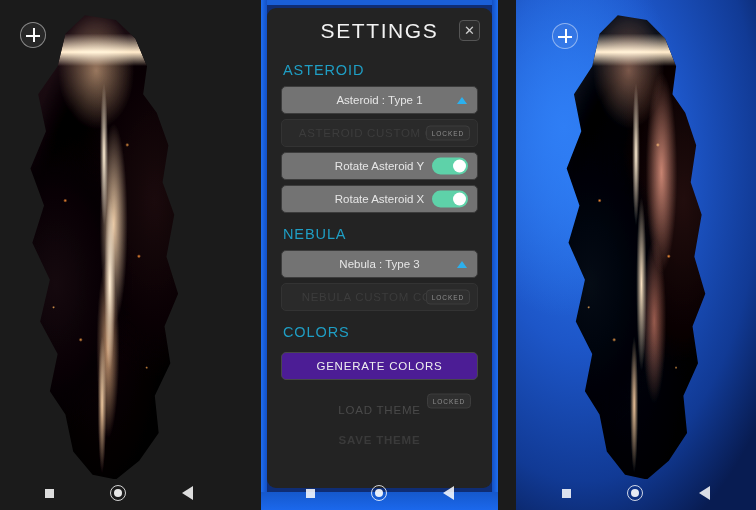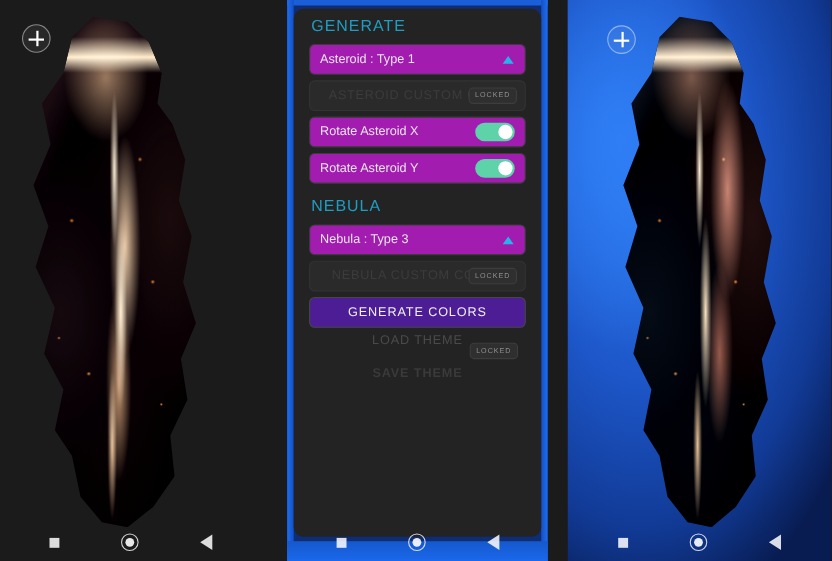--- a/index.html
+++ b/index.html
@@ -175,24 +175,25 @@
     letter-spacing: .9px;
     padding: 8px 16px 8px 16px;
   }
   .section-head.dim { color: #2b3a44; }
 
   .row {
     position: relative;
     margin: 0 14px 5px 14px;
     height: 28px;
     display: flex; align-items: center;
-    background: #a21caf;
+    background: #737373;
     border: 1px solid #3c3c3c;
     border-radius: 5px;
     padding: 0 9px;
+    justify-content: center;
   }
   .row.flat {
     background: #2a2a2a;
     border-color: #333;
   }
   .row-label {
     color: #e6e6e6;
     font-size: 11.5px;
   }
   .row-label.faint {
@@ -246,21 +247,21 @@
     border: 1px solid #474747;
     border-radius: 5px;
     color: #efefef;
     font-size: 11.5px;
     letter-spacing: .8px;
   }
   .btn-ghost {
     position: relative;
     margin: 0 14px;
     height: 30px;
-    display: flex; align-items: flex-start; justify-content: center;
+    display: flex; align-items: flex-end; justify-content: center;
     color: #4a4a4a;
     font-size: 11.5px;
     letter-spacing: .8px;
   }
   .btn-ghost.darker { color: #3a3a3a; font-weight: bold; }
 
   
   .mid-edge-left, .mid-edge-right {
     position: absolute; top: 0; bottom: 0; width: 6px;
   }
@@ -299,57 +300,62 @@
 
   <div class="panel" id="panel-mid">
     <div class="mid-bg"></div>
     <div class="mid-edge-top"></div>
     <div class="mid-edge-left"></div>
     <div class="mid-edge-right"></div>
     <div class="mid-edge-bottom"></div>
 
     <div class="settings-dialog">
 
+      <div class="dlg-header">
+        <div class="dlg-title">SETTINGS</div>
+        <div class="close-btn">✕</div>
+      </div>
 
       <div class="dlg-body">
 
-        <div class="section-head">GENERATE</div>
+        <div class="section-head">ASTEROID</div>
 
         <div class="row">
           <span class="row-label">Asteroid : Type 1</span>
           <span class="tri-up"></span>
         </div>
 
         <div class="row flat center-label">
           <span class="row-label faint">ASTEROID CUSTOM COLO</span>
           <span class="locked-badge">LOCKED</span>
         </div>
 
         <div class="row">
+          <span class="row-label">Rotate Asteroid Y</span>
+          <span class="toggle"></span>
+        </div>
+
+        <div class="row">
           <span class="row-label">Rotate Asteroid X</span>
-          <span class="toggle"></span>
-        </div>
-
-        <div class="row">
-          <span class="row-label">Rotate Asteroid Y</span>
           <span class="toggle"></span>
         </div>
 
         <div class="section-head">NEBULA</div>
 
         <div class="row">
           <span class="row-label">Nebula : Type 3</span>
           <span class="tri-up"></span>
         </div>
 
         <div class="row flat center-label">
           <span class="row-label faint">NEBULA CUSTOM COLOR</span>
           <span class="locked-badge">LOCKED</span>
         </div>
 
+        <div class="section-head">COLORS</div>
 
         <div class="btn-wide">GENERATE COLORS</div>
 
         <div class="btn-ghost">
           <span>LOAD THEME</span>
           <span class="locked-badge">LOCKED</span>
         </div>
 
         <div class="btn-ghost darker">SAVE THEME</div>
 

